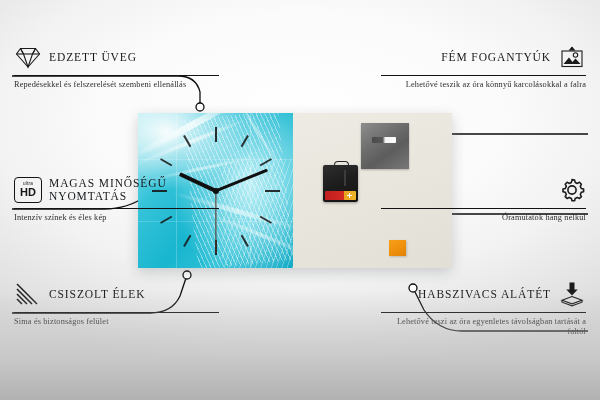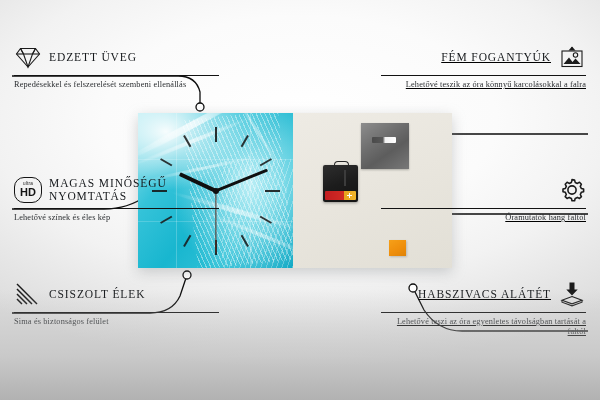--- a/index.html
+++ b/index.html
@@ -202,21 +202,21 @@
     background: linear-gradient(150deg, #f6a019 0%, #ef8f0c 55%, #e08307 100%);
     box-shadow: 1px 1px 2px rgba(0,0,0,0.18);
   }
 
   
   .feature {
     position: absolute;
     width: 205px;
   }
   .feature.left  { text-align: left; }
-  .feature.right { text-align: right; text-decoration: underline; }
+  .feature.right { text-align: right; }
 
   .f-head {
     display: flex;
     align-items: center;
     gap: 7px;
     min-height: 30px;
   }
   .feature.right .f-head { flex-direction: row-reverse; }
 
   .f-icon {
@@ -252,21 +252,21 @@
     line-height: 10.4px;
     color: #2a2d30;
     letter-spacing: 0.15px;
   }
 
   
   .hd-badge {
     width: 28px;
     height: 24px;
     border: 1.2px solid #141414;
-    border-radius: 10px;
+    border-radius: 4px;
     display: flex;
     flex-direction: column;
     align-items: center;
     justify-content: center;
     line-height: 1;
   }
   .hd-badge .u {
     font-family: "Liberation Sans", sans-serif;
     font-size: 4.6px;
     letter-spacing: .2px;
@@ -397,21 +397,21 @@
     <div class="f-head">
       <div class="f-icon">
         <div class="hd-badge">
           <span class="u">ultra</span>
           <span class="hd">HD</span>
         </div>
       </div>
       <div class="f-title">MAGAS MINŐSÉGŰ NYOMTATÁS</div>
     </div>
     <div class="f-rule"></div>
-    <div class="f-sub">Lehetővé színek és éles kép</div>
+    <div class="f-sub">Intenzív színek és éles kép</div>
   </div>
 
   <div class="feature left" style="left:14px; top:279px;">
     <div class="f-head">
       <div class="f-icon">
         <svg width="26" height="24" viewBox="0 0 26 24" fill="none" stroke="currentColor" stroke-width="1.5">
           <path d="M2,2 L22,22"></path>
           <path d="M2,7 L17,22"></path>
           <path d="M2,12 L12,22"></path>
           <path d="M2,17 L7,22"></path>
@@ -443,21 +443,21 @@
   <div class="feature right" style="left:381px; top:175px;">
     <div class="f-head">
       <div class="f-icon">
         <svg width="26" height="26" viewBox="0 0 26 26" fill="none" stroke="currentColor" stroke-width="1.6">
           <path d="M13,2.6 l2.6,0.5 0.6,2.3 2.2,1 2.1,-1.1 1.9,1.9 -1.1,2.1 1,2.2 2.3,0.6 0,2.6 -2.3,0.6 -1,2.2 1.1,2.1 -1.9,1.9 -2.1,-1.1 -2.2,1 -0.6,2.3 -2.6,0 -0.6,-2.3 -2.2,-1 -2.1,1.1 -1.9,-1.9 1.1,-2.1 -1,-2.2 -2.3,-0.6 0,-2.6 2.3,-0.6 1,-2.2 -1.1,-2.1 1.9,-1.9 2.1,1.1 2.2,-1 0.6,-2.3 z" stroke-linejoin="round"></path>
           <circle cx="13" cy="13" r="4.1"></circle>
         </svg>
       </div>
     </div>
     <div class="f-rule"></div>
-    <div class="f-sub">Óramutatók hang faltól</div>
+    <div class="f-sub">Óramutatók hang nélkül</div>
   </div>
 
   <div class="feature right" style="left:381px; top:279px;">
     <div class="f-head">
       <div class="f-icon">
         <svg width="26" height="26" viewBox="0 0 26 26" fill="none" stroke="currentColor" stroke-width="1.1">
           <path d="M10.5,1.5 h5 v7 h3.2 L13,14.5 L7.3,8.5 h3.2 Z" fill="currentColor" stroke="none"></path>
           <path d="M13,15.6 L23,19.2 L13,22.8 L3,19.2 Z"></path>
           <path d="M3,19.2 v2 L13,24.8 L23,21.2 v-2"></path>
         </svg>

